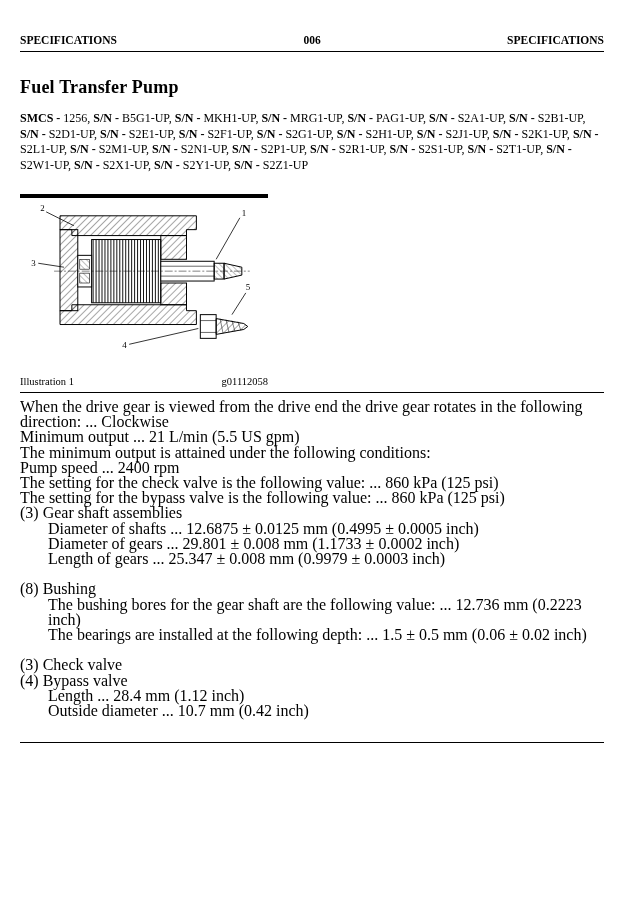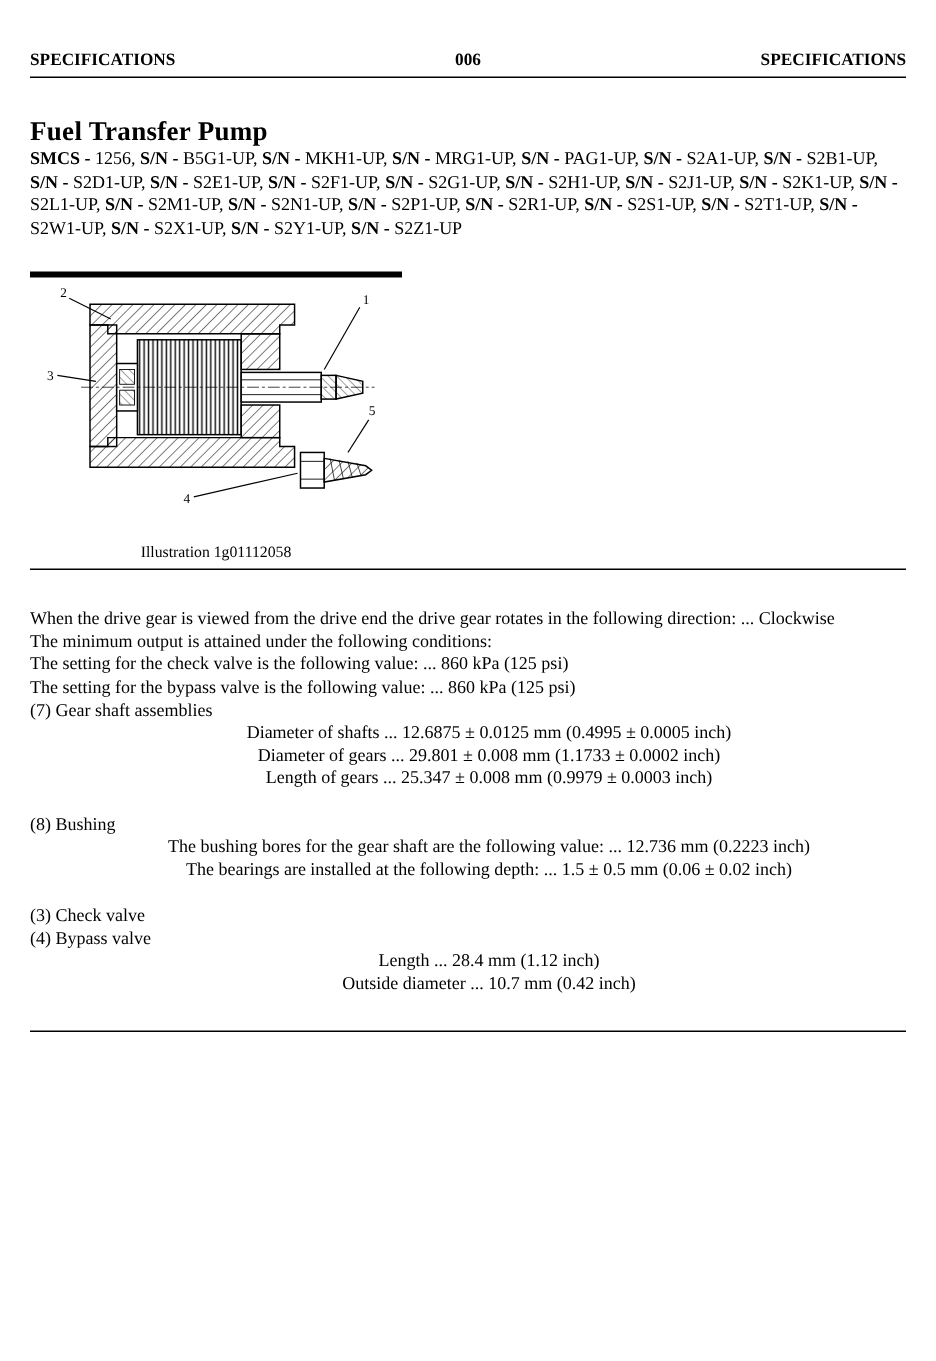--- a/index.html
+++ b/index.html
@@ -11,34 +11,34 @@
   .page { width:624px; height:907px; padding:0 20px; background:#fff; position:relative; }
 
   .header-row {
     display:flex; justify-content:space-between; align-items:baseline;
     padding-top:34px; font-weight:bold; font-size:11.5px;
   }
   .rule { border-top:1.3px solid #000; margin-top:5px; }
 
   .title { font-size:18px; font-weight:bold; margin-top:25px; letter-spacing:0.2px; }
 
-  .smcs { font-size:12px; line-height:15.5px; }
+  .smcs { font-size:12px; line-height:15.5px; margin-top:13px; }
   .smcs b { font-weight:bold; }
 
   .illus-bar { width:248px; height:4px; background:#000; margin-top:21px; }
   .illus-svg { display:block; margin-top:2px; }
 
   .caption-row {
-    width:248px; display:flex; justify-content:center;
+    width:248px; display:flex; justify-content:space-between;
     font-size:10.5px; margin-top:8px;
   }
 
-  .spec-body { font-size:12px; line-height:15.2px; margin-top:25px; }
+  .spec-body { font-size:16px; line-height:15.2px; margin-top:6px; }
   .spec-line { white-space:normal; }
-  .spec-line.indent { padding-left:28px;text-align:center; }
+  .spec-line.indent { padding-left:28px; }
   .spec-line b { font-weight:bold; }
 
   .bottom-rule { margin-top:24px; }
 </style>
 </head>
 <body>
 
 <div class="page">
 
   <div class="header-row">
@@ -117,24 +117,26 @@
   </svg>
 
   <div class="caption-row">
     <span>Illustration 1</span>
     <span>g01112058</span>
   </div>
   <div class="rule"></div>
 
   <div class="spec-body">
       <div class="spec-line"><span>When the drive gear is viewed from the drive end the drive gear rotates in the following direction: ... Clockwise</span></div>
+      <div class="spec-line"><span>Minimum output ... 21 L/min (5.5 US gpm)</span></div>
       <div class="spec-line"><span>The minimum output is attained under the following conditions:</span></div>
+      <div class="spec-line"><span>Pump speed ... 2400 rpm</span></div>
       <div class="spec-line"><span>The setting for the check valve is the following value: ... 860 kPa (125 psi)</span></div>
       <div class="spec-line"><span>The setting for the bypass valve is the following value: ... 860 kPa (125 psi)</span></div>
-      <div class="spec-line"><span>(7) Gear shaft assemblies</span></div>
+      <div class="spec-line"><span>(3) Gear shaft assemblies</span></div>
       <div class="spec-line indent"><span>Diameter of shafts ... 12.6875 ± 0.0125 mm (0.4995 ± 0.0005 inch)</span></div>
       <div class="spec-line indent"><span>Diameter of gears ... 29.801 ± 0.008 mm (1.1733 ± 0.0002 inch)</span></div>
       <div class="spec-line indent"><span>Length of gears ... 25.347 ± 0.008 mm (0.9979 ± 0.0003 inch)</span></div>
       <div class="spec-line">&nbsp;</div>
       <div class="spec-line"><span>(8) Bushing</span></div>
       <div class="spec-line indent"><span>The bushing bores for the gear shaft are the following value: ... 12.736 mm (0.2223 inch)</span></div>
       <div class="spec-line indent"><span>The bearings are installed at the following depth: ... 1.5 ± 0.5 mm (0.06 ± 0.02 inch)</span></div>
       <div class="spec-line">&nbsp;</div>
       <div class="spec-line"><span>(3) Check valve</span></div>
       <div class="spec-line"><span>(4) Bypass valve</span></div>

